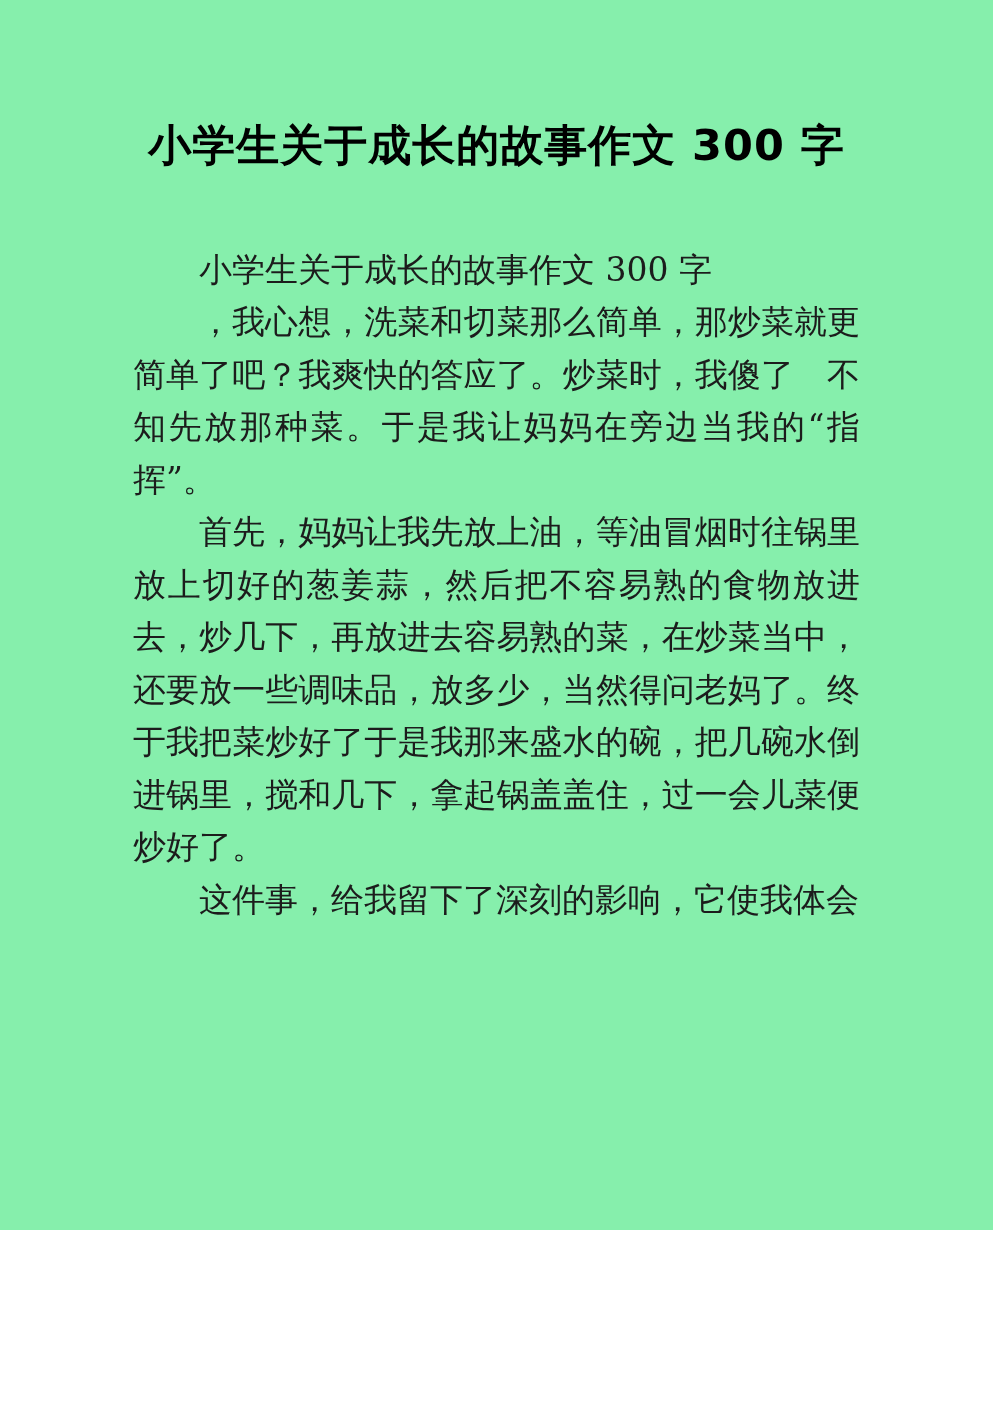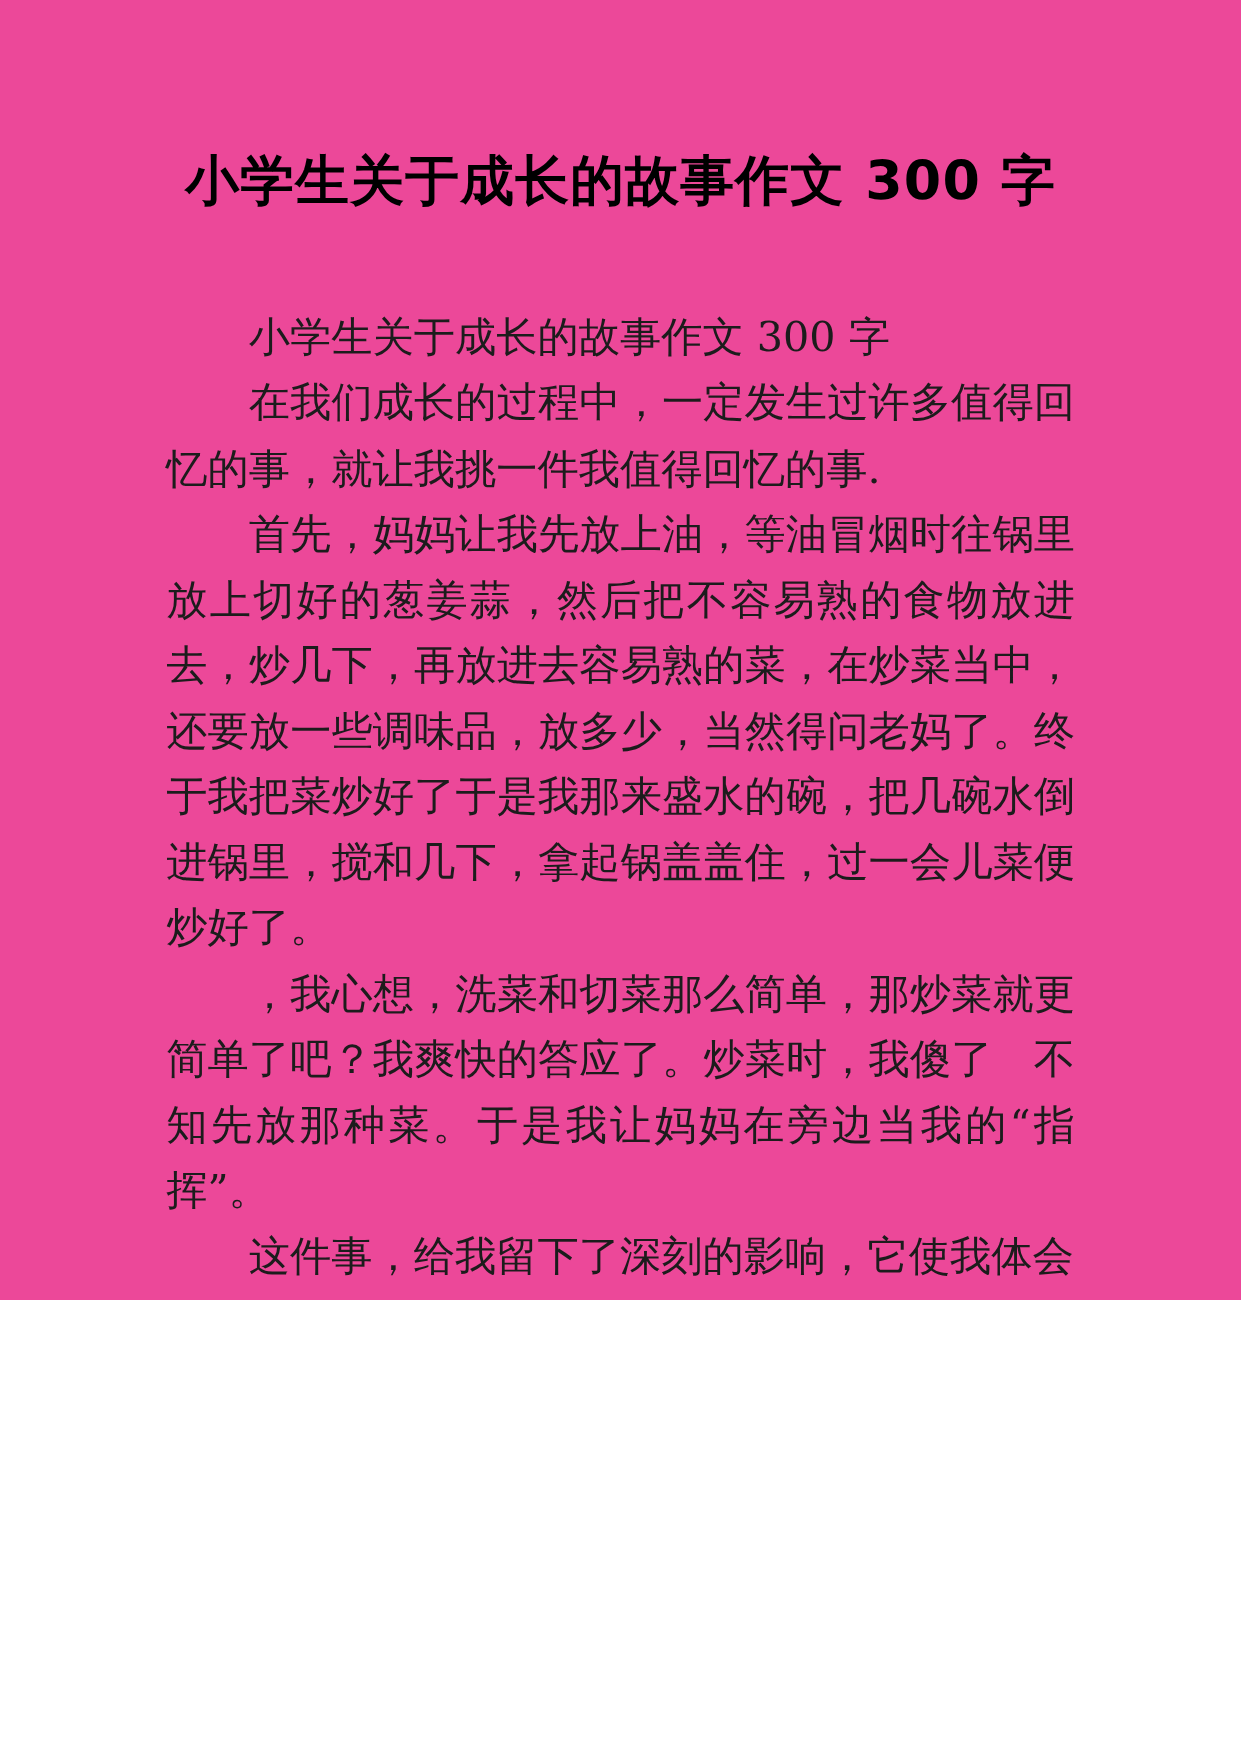--- a/index.html
+++ b/index.html
@@ -3,23 +3,23 @@
 <meta charset="utf-8">
 <style>
   html, body {
     margin: 0;
     padding: 0;
     background: #ffffff;
   }
   .page {
     position: relative;
     width: 993px;
-    height: 1040px;
+    height: 1230px;
     margin: 0 auto;
-    background: #ec4899;
+    background: #86efac;
     overflow: hidden;
     box-sizing: border-box;
   }
   .doc-title {
     margin: 0;
     padding: 118px 40px 0 40px;
     text-align: center;
     font-family: "DejaVu Sans", "Liberation Sans", sans-serif;
     font-weight: 700;
     font-size: 43px;
@@ -43,18 +43,17 @@
   }
 </style>
 </head>
 <body>
 
 <div class="page">
   <h1 class="doc-title">小学生关于成长的故事作文 300 字</h1>
 
   <div class="doc-body">
     <p>小学生关于成长的故事作文 300 字</p>
-    <p>在我们成长的过程中，一定发生过许多值得回忆的事，就让我挑一件我值得回忆的事.</p>
+    <p>，我心想，洗菜和切菜那么简单，那炒菜就更简单了吧？我爽快的答应了。炒菜时，我傻了　不知先放那种菜。于是我让妈妈在旁边当我的“指挥”。</p>
     <p>首先，妈妈让我先放上油，等油冒烟时往锅里放上切好的葱姜蒜，然后把不容易熟的食物放进去，炒几下，再放进去容易熟的菜，在炒菜当中，还要放一些调味品，放多少，当然得问老妈了。终于我把菜炒好了于是我那来盛水的碗，把几碗水倒进锅里，搅和几下，拿起锅盖盖住，过一会儿菜便炒好了。</p>
-    <p>，我心想，洗菜和切菜那么简单，那炒菜就更简单了吧？我爽快的答应了。炒菜时，我傻了　不知先放那种菜。于是我让妈妈在旁边当我的“指挥”。</p>
     <p>这件事，给我留下了深刻的影响，它使我体会</p>
   </div>
 </div>
 
 </body></html>

